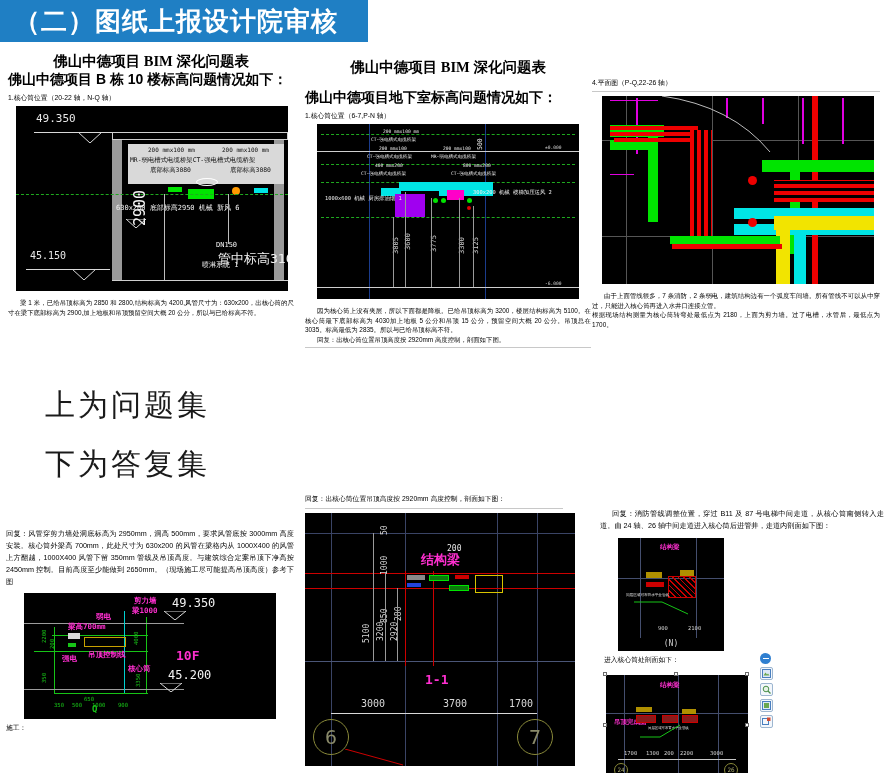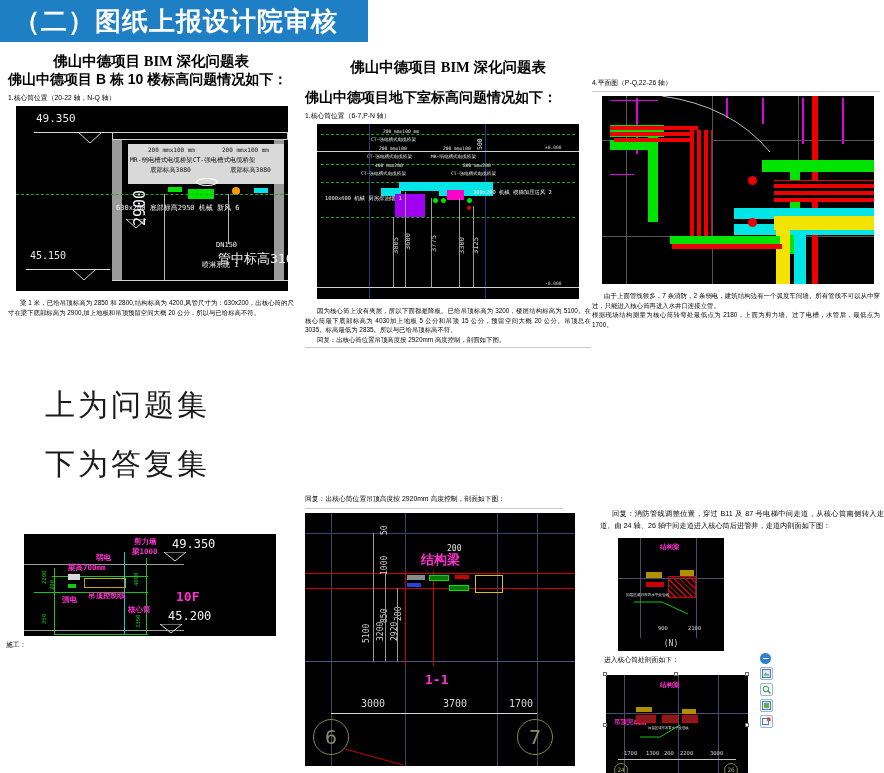--- a/index.html
+++ b/index.html
@@ -254,22 +254,23 @@
   <div class="body-text indent" style="margin-top:7px; white-space:pre-line;">由于上面管线很多，7 条消防，2 条弱电，建筑结构边有一个弧度车间墙。所有管线不可以从中穿过，只能进入核心筒再进入水井口连接立管。
 根据现场结构测量为核心筒转弯处最低点为 2180，上面为剪力墙。过了电槽，水管后，最低点为 1700。</div>
 </div>
 
 <div class="col" style="left:45px; top:385px;">
   <div class="big-note">上为问题集</div>
   <div class="big-note" style="margin-top:18px;">下为答复集</div>
 </div>
 
 <div class="col" style="left:6px; top:528px; width:288px;">
-
-  <div class="cad" style="width:252px; height:102px; margin-left:18px; margin-top:6px;">
+  <div class="reply-text">回复：风管穿剪力墙处洞底标高为 2950mm，洞高 500mm，要求风管底按 3000mm 高度安装。核心筒外梁高 700mm，此处尺寸为 630x200 的风管在梁格内从 1000X400 的风管上方翻越，1000X400 风管下留 350mm 管线及吊顶高度。与建筑综合定案吊顶下净高按 2450mm 控制。目前高度至少能做到 2650mm。（现场施工尽可能提高吊顶高度）参考下图</div>
+
+  <div class="cad" style="width:252px; height:126px; margin-left:18px; margin-top:6px;">
 
     <div style="position:absolute;left:28px;top:42px;width:96px;height:1px;background:#17c417;"></div>
     <div style="position:absolute;left:10px;top:58px;width:114px;height:1px;background:#17c417;"></div>
     <div style="position:absolute;left:30px;top:34px;width:1px;height:66px;background:#17c417;"></div>
     <div style="position:absolute;left:122px;top:24px;width:1px;height:76px;background:#17c417;"></div>
     <div style="position:absolute;left:30px;top:100px;width:94px;height:1px;background:#17c417;"></div>
     <div style="position:absolute;left:0;top:30px;width:160px;height:1px;background:#9c9c9c;"></div>
     <div style="position:absolute;left:0;top:96px;width:160px;height:1px;background:#9c9c9c;"></div>
 
     <div style="position:absolute;left:100px;top:18px;width:1px;height:82px;background:#00d0d0;"></div>

